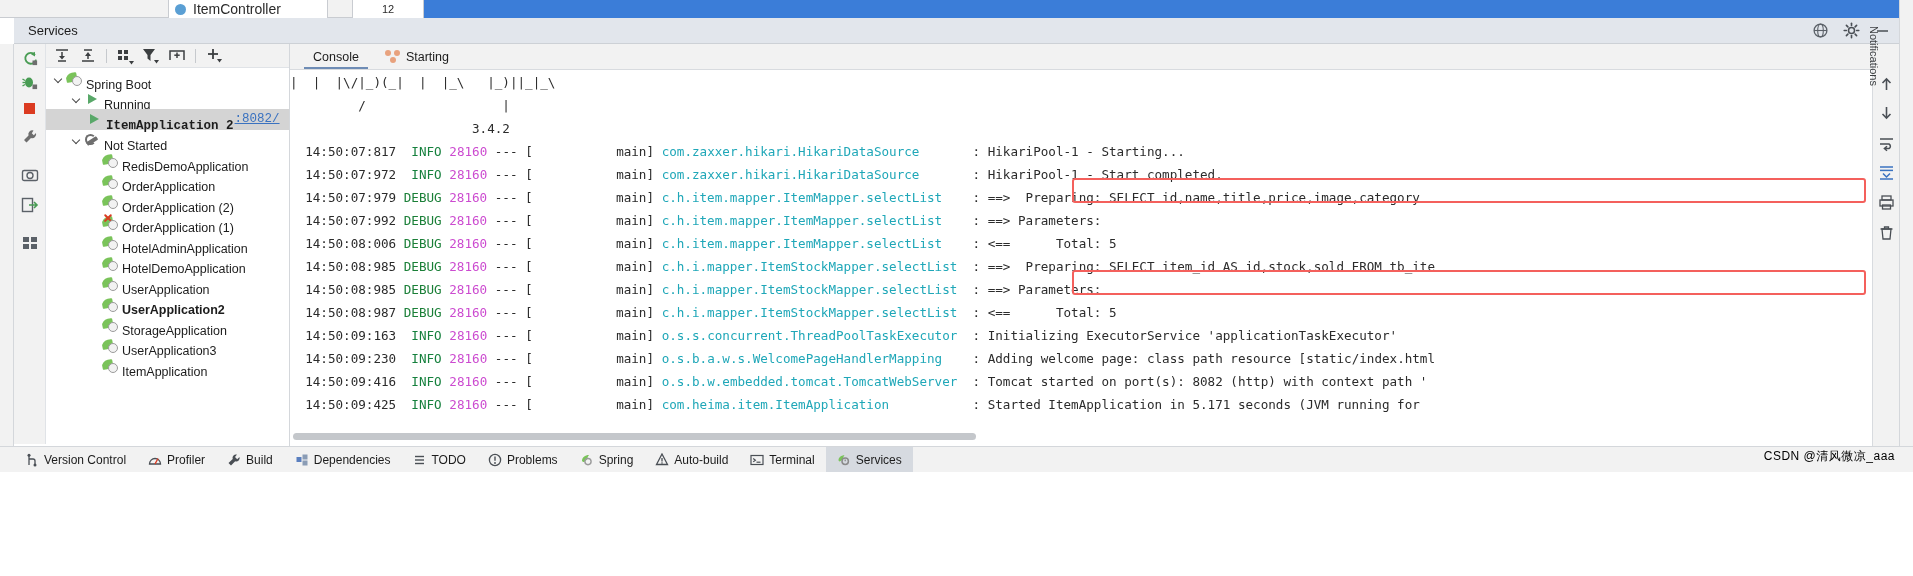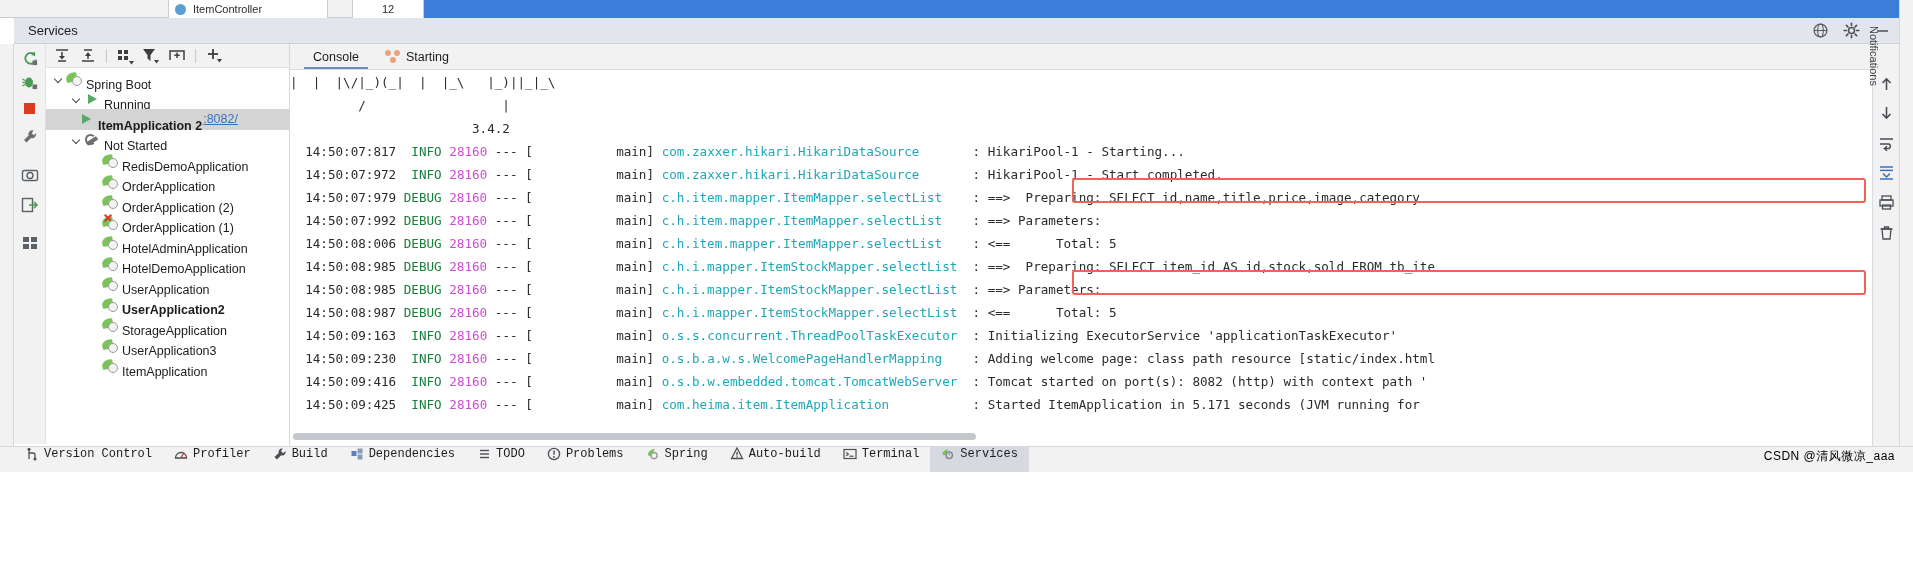--- a/index.html
+++ b/index.html
@@ -12,21 +12,21 @@
   .app { position: relative; width: 1913px; height: 576px; background: #ffffff; }
 
   
   .top-strip {
     position: absolute; top: 0; left: 0; width: 1913px; height: 18px;
     background: #f2f2f2; border-bottom: 1px solid #c9ccd1;
   }
   .top-strip .tabA {
     position: absolute; left: 168px; top: 0; width: 160px; height: 18px;
     background: #ffffff; border-left: 1px solid #c9ccd1; border-right: 1px solid #c9ccd1;
-    font-size: 11px; color: #2b2b2b; padding-left: 24px; line-height: 18px;
+    font-size: 14px; color: #2b2b2b; padding-left: 24px; line-height: 18px;
     overflow: hidden; white-space: nowrap;
   }
   .top-strip .tabA .dot {
     position: absolute; left: 6px; top: 4px; width: 11px; height: 11px;
     border-radius: 50%; background: #5a9fd4;
   }
   .top-strip .tabB {
     position: absolute; left: 352px; top: 0; width: 72px; height: 18px;
     background: #ffffff; border-left: 1px solid #c9ccd1; border-right: 1px solid #c9ccd1;
     font-size: 11px; color: #2b2b2b; text-align: center; line-height: 18px;
@@ -221,22 +221,22 @@
   
   .status {
     position: absolute; top: 446px; left: 0; width: 1913px; height: 26px;
     background: #f2f2f2; border-top: 1px solid #d4d7db;
   }
   .sbar-row {
     position: absolute; top: 0; left: 14px; height: 26px;
     display: flex; align-items: center; gap: 0px;
   }
   .sb-item {
-    display: flex; align-items: flex-start; gap: 5px;
-    padding: 0 11px; height: 26px; font-size: 12px; color: #1c1c1c; font-family: Liberation Mono, monospace;
+    display: flex; align-items: center; gap: 5px;
+    padding: 0 11px; height: 26px; font-size: 12px; color: #1c1c1c;
   }
   .sb-item.active { background: #d6dae0; }
   .sb-ic { width: 14px; height: 14px; position: relative; }
 
   .watermark {
     position: absolute; right: 18px; top: 448px;
     font-size: 12px; color: #000000; letter-spacing: 0.5px;
     font-family: "Liberation Sans", sans-serif;
   }
 
@@ -415,21 +415,21 @@
       <div class="node" style="padding-left: 6px;">
         <span class="chev"></span>
         <span class="ico spring-ic"></span>
         <span class="lbl">Spring Boot</span>
       </div>
       <div class="node" style="padding-left: 24px;">
         <span class="chev"></span>
         <span class="ico play-ic"></span>
         <span class="lbl">Running</span>
       </div>
-      <div class="node sel" style="padding-left: 18px;">
+      <div class="node sel" style="padding-left: 26px; font-family: Liberation Mono, monospace;">
         <span class="chev" style="visibility: hidden;"></span>
         <span class="ico play-ic"></span>
         <span class="lbl bold">ItemApplication 2</span>
         <span class="port">:8082/</span>
       </div>
       <div class="node" style="padding-left: 24px;">
         <span class="chev"></span>
         <span class="ico wrench-ic"></span>
         <span class="lbl">Not Started</span>
       </div>

